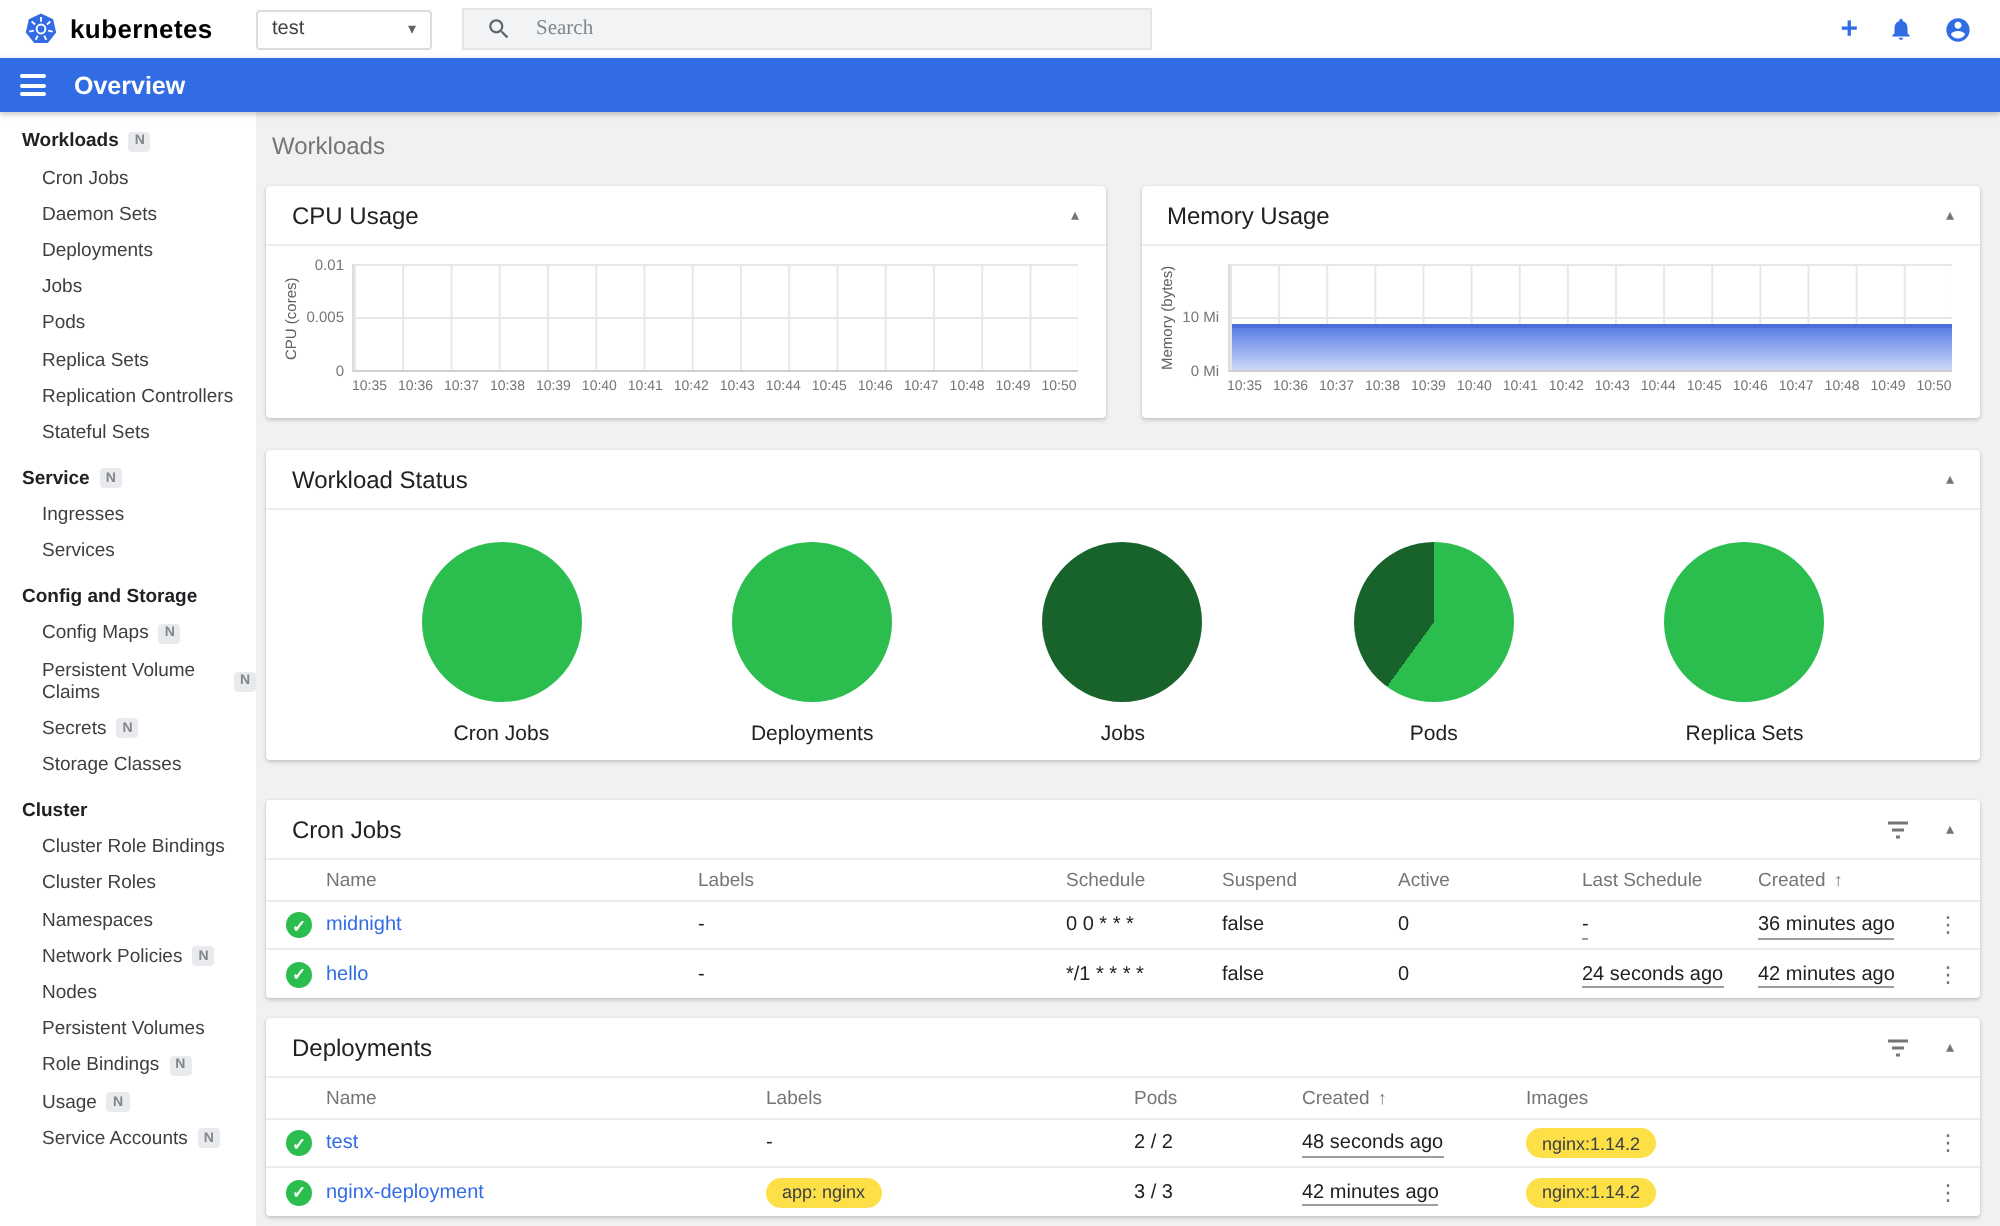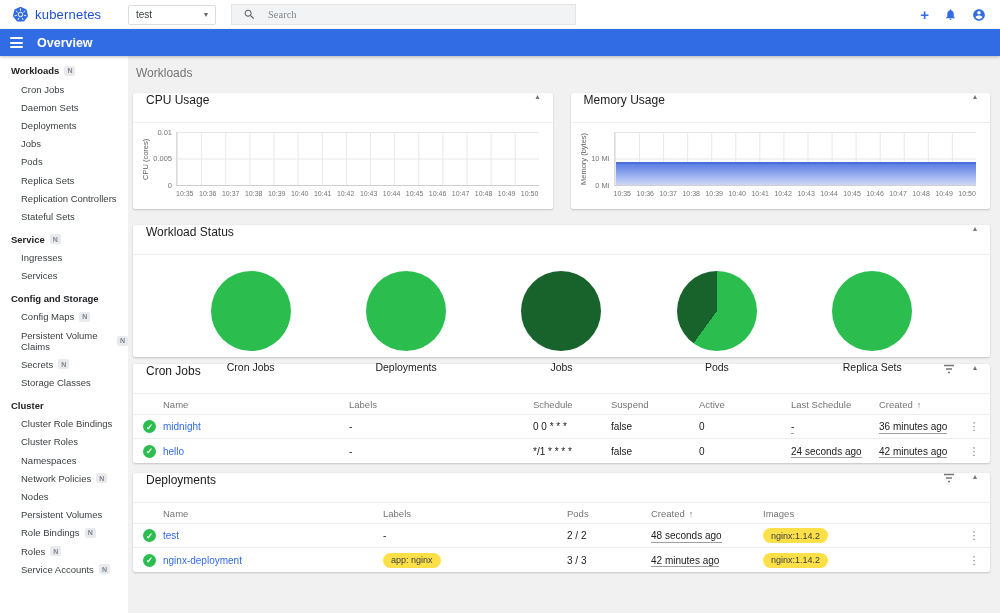--- a/index.html
+++ b/index.html
@@ -2,21 +2,21 @@
 <html><head>
 <meta charset="utf-8">
 <style>
   *{box-sizing:border-box;margin:0;padding:0}
   html,body{width:1000px;height:613px;overflow:hidden}
   body{font-family:"Liberation Sans",sans-serif;font-size:11px;color:#212121;background:#f1f1f1;position:relative}
 
   
   .topbar{position:absolute;top:0;left:0;right:0;height:29px;background:#fff;display:flex;align-items:center;z-index:20}
   .logo{display:flex;align-items:center;gap:6px;padding-left:12px;width:128px}
-  .logo-text{color:#1d4ed8;font-weight:normal;font-size:13px;letter-spacing:.2px}
+  .logo-text{color:#000000;font-weight:bold;font-size:13px;letter-spacing:.2px}
   .ns-select{width:88px;height:20px;border:1px solid #dadce0;border-radius:2px;display:flex;align-items:center;justify-content:space-between;padding:0 7px;color:#3c4043;font-size:10px;cursor:pointer;background:#fff}
   .ns-caret{color:#5f6368;font-size:8px}
   .searchbar{width:345px;height:21px;background:#f1f3f4;border:1px solid #e5e5e5;display:flex;align-items:center;gap:12px;padding:0 11px;margin-left:15px}
   .searchbar input{border:none;background:transparent;outline:none;font-size:10.5px;color:#3c4043;width:260px;font-family:Liberation Serif, serif}
   .searchbar input::placeholder{color:#80868b}
   .top-icons{margin-left:auto;display:flex;align-items:center;gap:15px;padding-right:14px}
   .plus-ic{color:#326ce5;font-size:15px;font-weight:bold;line-height:1;cursor:pointer}
   .ic-btn{cursor:pointer;display:flex;align-items:center}
 
   
@@ -29,42 +29,42 @@
   .sidebar{position:absolute;top:56px;left:0;bottom:0;width:128px;background:#fff;padding-top:3px;overflow:hidden;z-index:10}
   .side-section{margin-bottom:2px}
   .side-section-header{font-weight:bold;font-size:9.5px;color:#202124;padding:6px 0 4px 11px;display:flex;gap:5px;align-items:center;cursor:pointer}
   .side-item{font-size:9.5px;color:#3c4043;padding:3.6px 0 3.6px 21px;display:flex;gap:5px;align-items:center;cursor:pointer}
   .badge{background:#e8eaed;color:#80868b;font-size:7px;font-weight:bold;padding:1.5px 3px;border-radius:2px;line-height:1}
 
   
   .content{position:absolute;top:56px;left:128px;right:0;bottom:0;padding:0 10px 0 5px;overflow:hidden}
   .page-title{color:#757575;font-size:12px;padding:10px 3px 13px}
   .card{background:#fff;border-radius:2px;box-shadow:0 1px 2px rgba(0,0,0,.18),0 0 1px rgba(0,0,0,.1)}
-  .card-header{height:30px;display:flex;align-items:flex-start;padding:0 13px;border-bottom:1px solid #eee;font-size:12px;color:#212121;gap:18px}
+  .card-header{height:30px;display:flex;align-items:center;padding:0 13px;border-bottom:1px solid #eee;font-size:12px;color:#212121;gap:18px}
   .card-header .spacer{flex:1}
   .caret{color:#757575;font-size:8px;cursor:pointer;line-height:1}
 
   
   .cards-row{display:flex;gap:18px;margin-bottom:16px}
   .chart-card{flex:1;height:116px}
   .chart-body{display:flex;padding:9px 14px 0 8px}
   .ylabel{writing-mode:vertical-rl;transform:rotate(180deg);font-size:7.5px;color:#616161;height:54px;display:flex;align-items:center;justify-content:center}
   .yticks{position:relative;width:26px;height:54px;flex:none}
   .ytick{position:absolute;right:4px;font-size:7.5px;color:#757575;white-space:nowrap}
   .ytick.top{top:-4px}.ytick.mid{top:calc(50% - 5px)}.ytick.bot{bottom:-4px}
   .plot-col{flex:1;min-width:0}
   .plot{position:relative;height:54px;border-left:1px solid #dcdcdc;border-bottom:1px solid #cfcfcf;
     background-image:linear-gradient(to right,#e7e7e7 1px,transparent 1px),linear-gradient(to bottom,#e7e7e7 1px,transparent 1px);
     background-size:calc(100%/15) 100%,100% 50%}
   .area-fill{position:absolute;left:1px;right:0;bottom:0;background:linear-gradient(180deg,#5b80e4 0%,#8ea7ee 45%,#cdd8f7 100%);border-top:2px solid #4a6fd8}
   .xticks{display:flex;justify-content:space-between;font-size:7px;color:#757575;margin-top:4px}
   .xtick{white-space:nowrap}
 
   
-  .status-card{margin-bottom:7px;height:132px}
+  .status-card{margin-bottom:20px;height:155px}
   .pies{display:flex;justify-content:space-around;padding:16px 40px 0}
   .pie-wrap{display:flex;flex-direction:column;align-items:center;width:130px}
   .pie{width:80px;height:80px;border-radius:50%}
   .pie-label{margin-top:10px;font-size:10.5px;color:#212121}
 
   
   .table-card{margin-bottom:10px}
   .grid-cron{display:grid;grid-template-columns:30px 186px 184px 78px 88px 92px 88px 1fr 32px;align-items:center}
   .grid-dep{display:grid;grid-template-columns:30px 220px 184px 84px 112px 1fr 32px;align-items:center}
   .thead{height:21px;color:#757575;font-size:9.5px;border-bottom:1px solid #ececec}
@@ -263,21 +263,21 @@
               <span>Persistent Volumes</span>
 
             </div>
 
             <div class="side-item">
               <span>Role Bindings</span>
               <span class="badge">N</span>
             </div>
 
             <div class="side-item">
-              <span>Roles</span>
+              <span>Usage</span>
               <span class="badge">N</span>
             </div>
 
             <div class="side-item">
               <span>Service Accounts</span>
               <span class="badge">N</span>
             </div>
           </div>
       </div>
 

